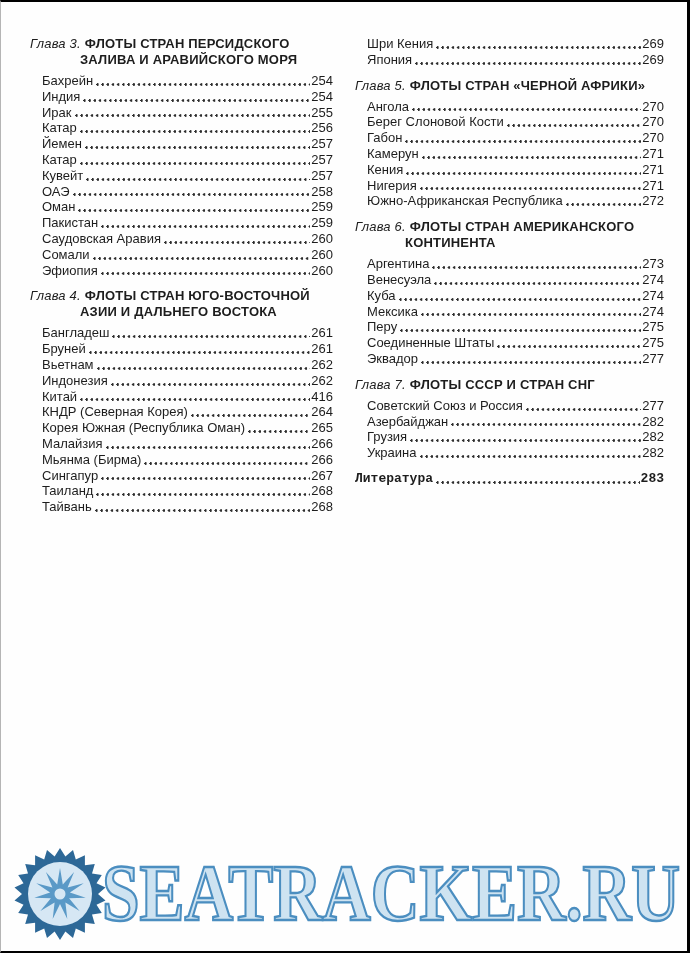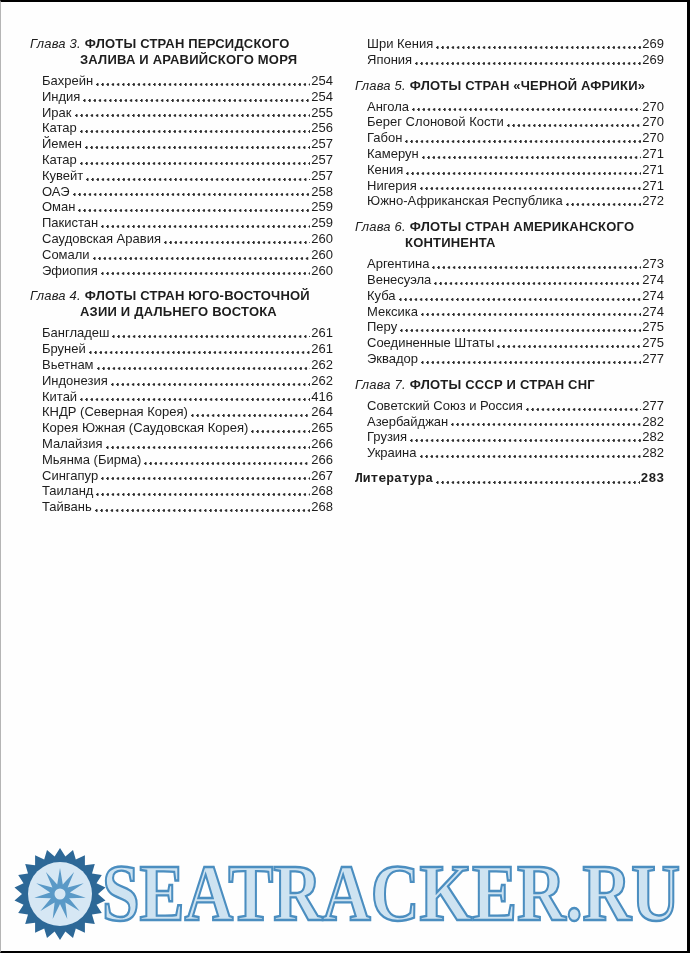--- a/index.html
+++ b/index.html
@@ -161,21 +161,21 @@
             <span class="label">Китай</span>
             <span class="dots"></span>
             <span class="page">416</span>
           </div>
           <div class="entry">
             <span class="label">КНДР (Северная Корея)</span>
             <span class="dots"></span>
             <span class="page">264</span>
           </div>
           <div class="entry">
-            <span class="label">Корея Южная (Саудовская Корея)</span>
+            <span class="label">Корея Южная (Республика Оман)</span>
             <span class="dots"></span>
             <span class="page">265</span>
           </div>
           <div class="entry">
             <span class="label">Малайзия</span>
             <span class="dots"></span>
             <span class="page">266</span>
           </div>
           <div class="entry">
             <span class="label">Мьянма (Бирма)</span>

